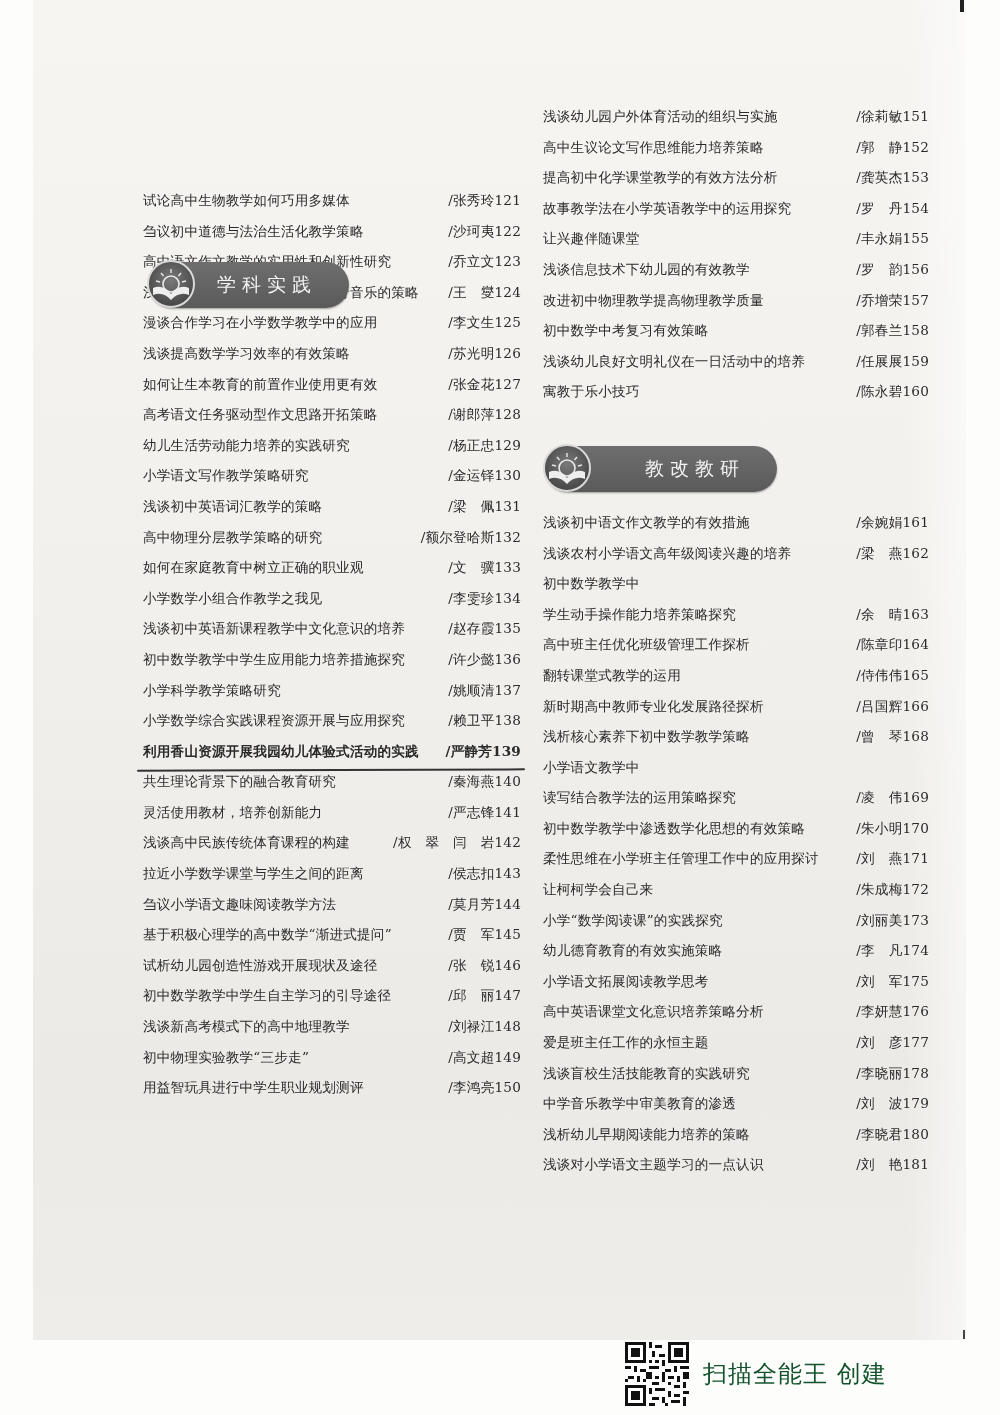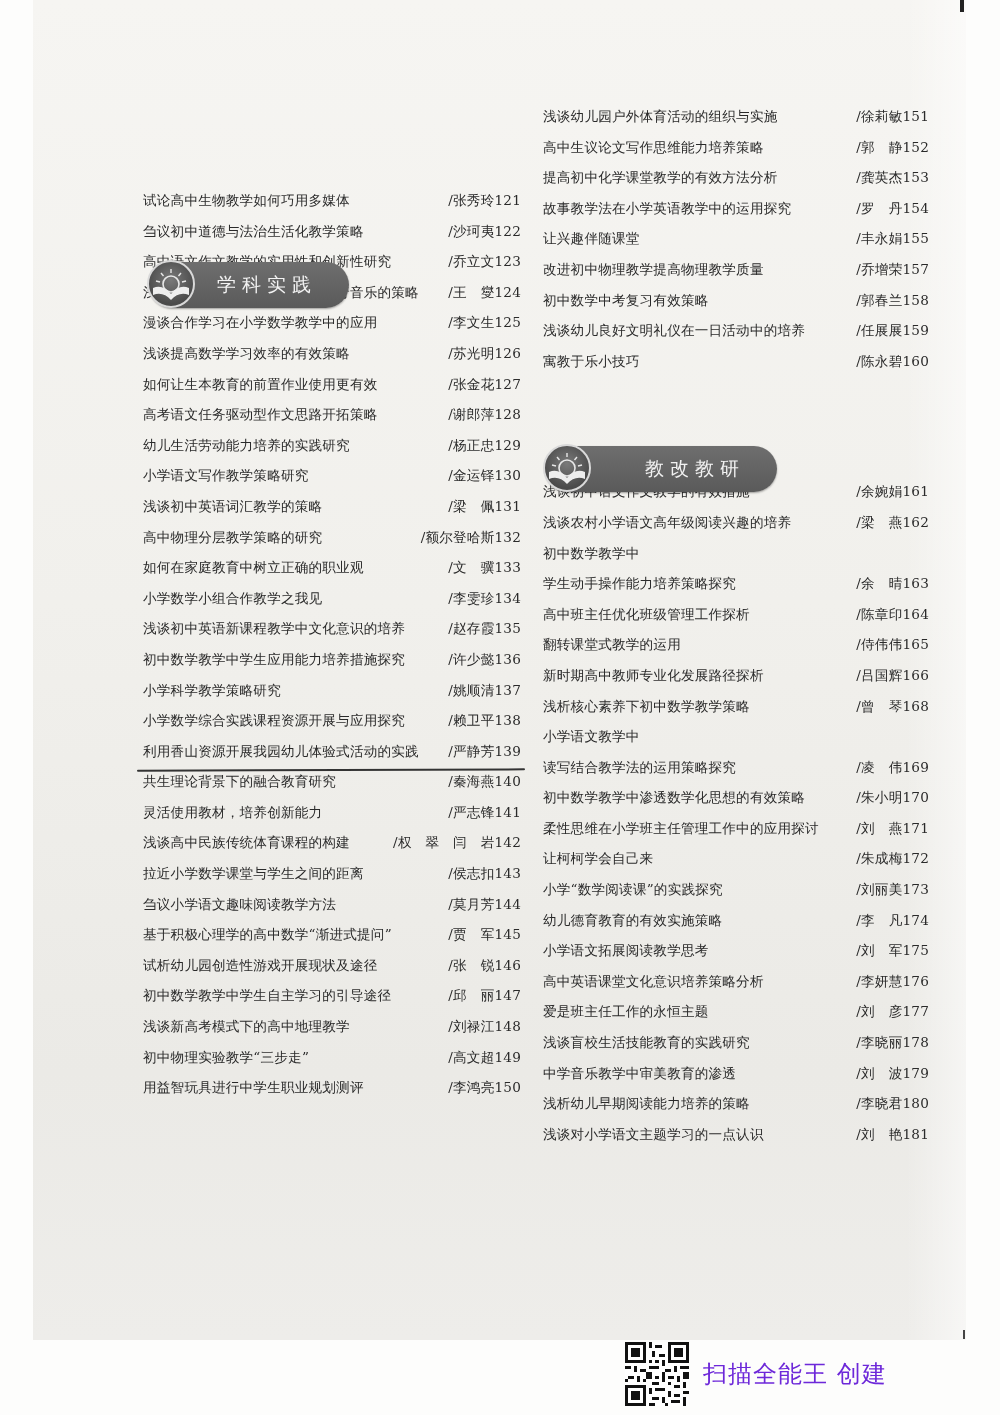--- a/index.html
+++ b/index.html
@@ -25,21 +25,21 @@
     }
     .col { position: absolute; }
     .col.left { left: 143px; top: 120px; width: 378px; }
     .col.right { left: 543px; top: 108px; width: 386px; }
     .entry {
       display: flex; justify-content: space-between; align-items: baseline;
       height: 30.6px; font-size: 13.6px; white-space: nowrap; letter-spacing: 0.2px;
     }
     .entry .title { flex: 0 1 auto; overflow: hidden; }
     .entry .author { flex: 0 0 auto; margin-left: 4px; }
-    .entry.underlined { position: relative; }
+    .entry.underlined { position: relative; font-weight: bold; }
     .entry.underlined::after {
       content: ""; position: absolute; left: -6px; right: -4px; bottom: 2px; height: 2px;
       background: #333; border-radius: 2px; transform: rotate(-0.2deg);
     }
     .banner {
       position: relative; width: 200px; height: 46px; border-radius: 23px;
       background: linear-gradient(180deg, #6e6e6e 0%, #5a5a5a 100%);
       box-shadow: 0 1px 2px rgba(0,0,0,0.35);
       display: flex; align-items: center;
     }
@@ -54,21 +54,21 @@
       font-size: 19px; letter-spacing: 6px;
     }
     .banner-left { position: absolute; left: 149px; top: 238px; margin-top: 24px; }
     .banner-right { position: absolute; left: 545px; top: 446px; padding-left: 32px; }
     .footer {
       position: absolute; left: 625px; top: 1340px; height: 68px; display: flex; align-items: center;
     }
     .qr { width: 64px; height: 64px; }
     .footer .brand {
       margin-left: 14px; font-family: "DejaVu Sans", "Liberation Sans", sans-serif;
-      font-size: 24px; color: #6d28d9; letter-spacing: 1px;
+      font-size: 24px; color: #14532d; letter-spacing: 1px;
     }
   </style>
 </head>
 <body>
 
 <div class="page"></div>
 <div class="binding-mark"></div>
 <div class="crop-mark"></div>
 
 <div class="col left">
@@ -228,20 +228,24 @@
         <span class="title">提高初中化学课堂教学的有效方法分析</span>
         <span class="author">/龚英杰153</span>
       </div>
       <div class="entry">
         <span class="title">故事教学法在小学英语教学中的运用探究</span>
         <span class="author">/罗　丹154</span>
       </div>
       <div class="entry">
         <span class="title">让兴趣伴随课堂</span>
         <span class="author">/丰永娟155</span>
+      </div>
+      <div class="entry">
+        <span class="title">浅谈信息技术下幼儿园的有效教学</span>
+        <span class="author">/罗　韵156</span>
       </div>
       <div class="entry">
         <span class="title">改进初中物理教学提高物理教学质量</span>
         <span class="author">/乔增荣157</span>
       </div>
       <div class="entry">
         <span class="title">初中数学中考复习有效策略</span>
         <span class="author">/郭春兰158</span>
       </div>
       <div class="entry">

